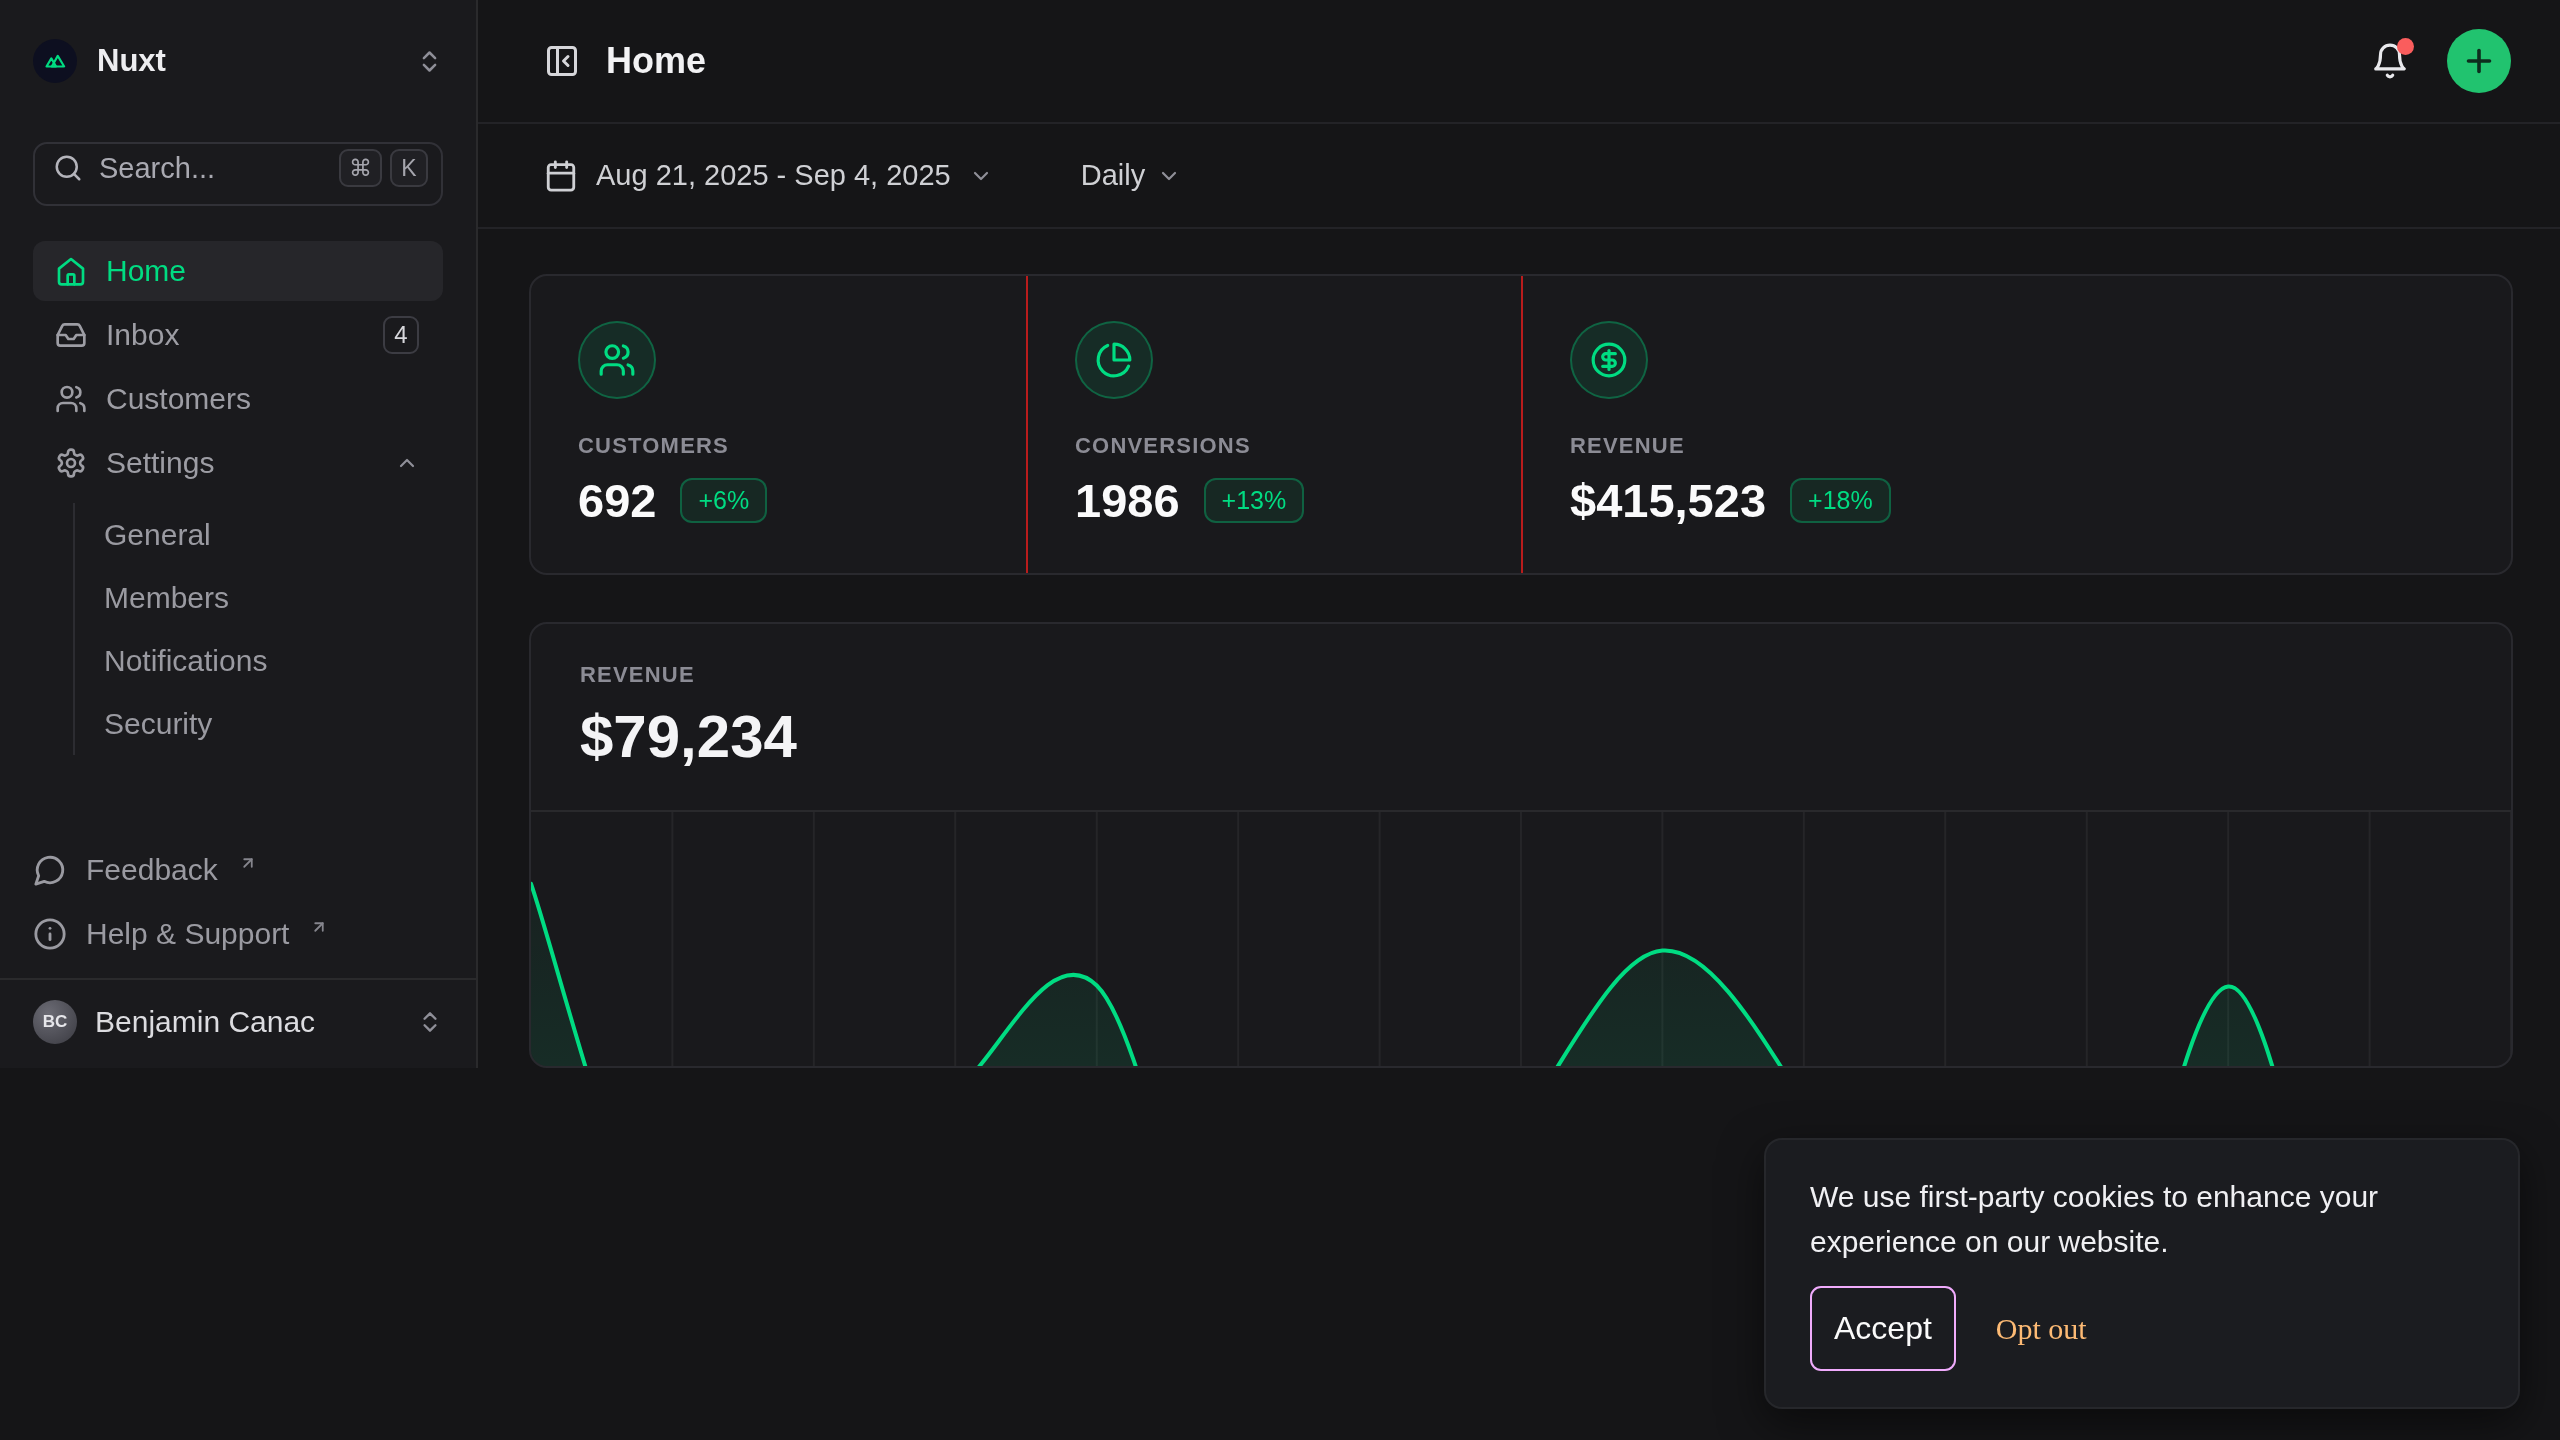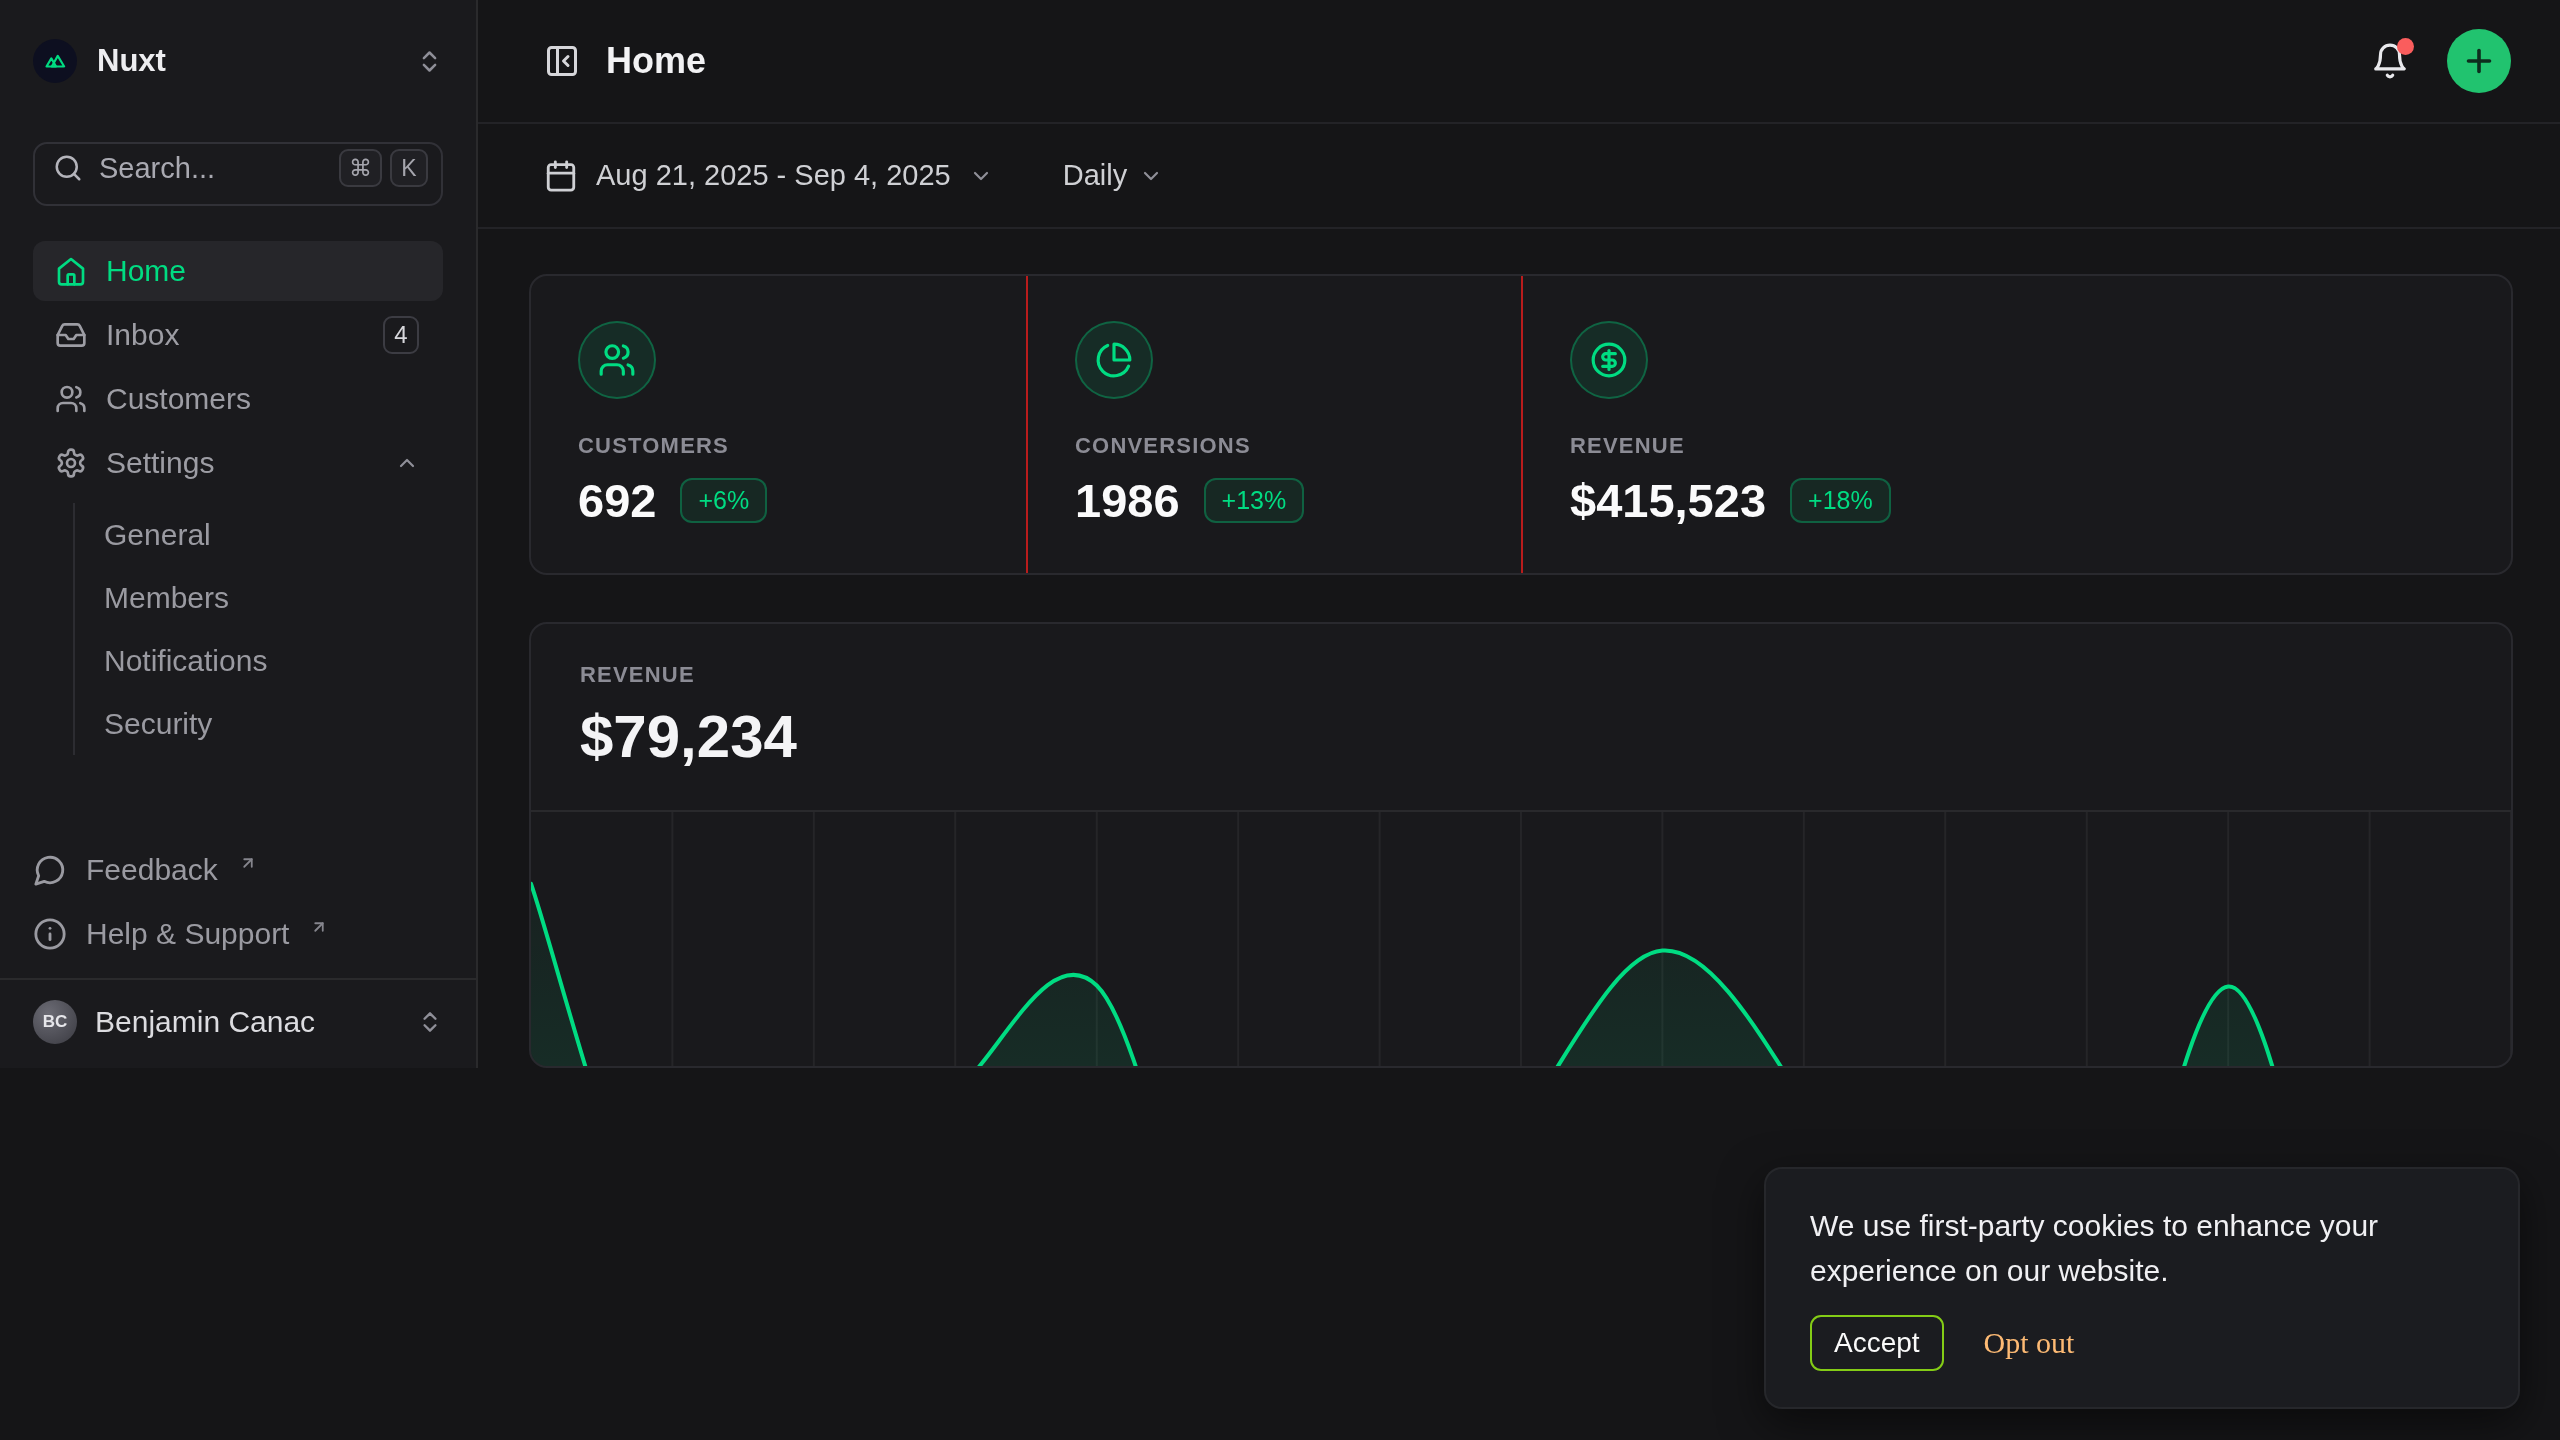--- a/index.html
+++ b/index.html
@@ -52,21 +52,21 @@
   .hdr { height:124px; min-height:124px; border-bottom:2px solid #232327; display:flex;
     align-items:center; padding:0 49px 0 66px; }
   .hdr-title { font-size:36px; font-weight:700; color:#f2f2f4; margin-left:26px; }
   .hdr-right { margin-left:auto; display:flex; align-items:center; gap:38px; }
   .bell-wrap { position:relative; cursor:pointer; color:#e8e8ec; }
   .dot { position:absolute; top:-4px; right:-5px; width:17px; height:17px; border-radius:50%; background:#fa5d5d; }
   .add-btn { width:64px; height:64px; border-radius:50%; background:#21c36f; border:none;
     display:flex; align-items:center; justify-content:center; cursor:pointer; color:#0e2d1e; }
 
   .toolbar { height:105px; min-height:105px; border-bottom:2px solid #232327; display:flex;
-    align-items:center; padding:0 66px; gap:14px; }
+    align-items:center; padding:0 66px; gap:32px; }
   .range-btn { display:flex; align-items:center; gap:18px; color:#cfd0d4; font-size:29px; font-weight:500; cursor:pointer; }
   .chev { color:#8f8f98; }
   .daily-btn { display:flex; align-items:center; gap:12px; color:#cfd0d4; font-size:29px; font-weight:500;
     margin-left:56px; cursor:pointer; }
 
   .content { padding:45px 47px 0 51px; display:flex; flex-direction:column; flex:1; min-height:0; }
   .stats { height:301px; min-height:301px; border:2px solid #29292e; border-radius:18px; background:#19191c;
     display:grid; grid-template-columns:1fr 1fr 1fr 1fr; overflow:hidden; }
   .stat-cell { padding:45px 40px 0 47px; cursor:pointer; }
   .stat-cell + .stat-cell { border-left:2px solid #b91c1c; }
@@ -86,22 +86,22 @@
   .rev-value { margin-top:14px; font-size:60px; font-weight:700; color:#f4f4f6; }
   .plot { position:absolute; left:0; right:0; top:186px; height:634px; border-top:2px solid rgba(255,255,255,0.07); }
   .plot svg { width:100%; height:100%; }
 
   
   .cookie { position:fixed; right:40px; bottom:31px; width:756px; background:#1b1c20;
     border:2px solid rgba(255,255,255,0.05); border-radius:18px; padding:34px 44px 36px;
     box-shadow:0 14px 44px rgba(0,0,0,0.5); z-index:50; }
   .cookie-msg { font-size:30px; line-height:45px; color:#f0f0f3; }
   .cookie-actions { margin-top:22px; display:flex; align-items:center; gap:40px; }
-  .accept-btn { background:transparent; border:2px solid #84cc16; border-radius:11px;
-    color:#fafafa; font-size:28px; padding:10px 22px; cursor:pointer; font-family:inherit; }
+  .accept-btn { background:transparent; border:2px solid #f0abfc; border-radius:11px;
+    color:#fafafa; font-size:32px; padding:22px 22px; cursor:pointer; font-family:inherit; }
   .optout-btn { background:none; border:none; color:#fdba74; font-size:30px; cursor:pointer; font-family:Liberation Serif, serif; }
 </style>
 </head>
 <body>
 
 <div class="app">
 
   <aside class="sidebar">
     <div class="sb-inner">
 

